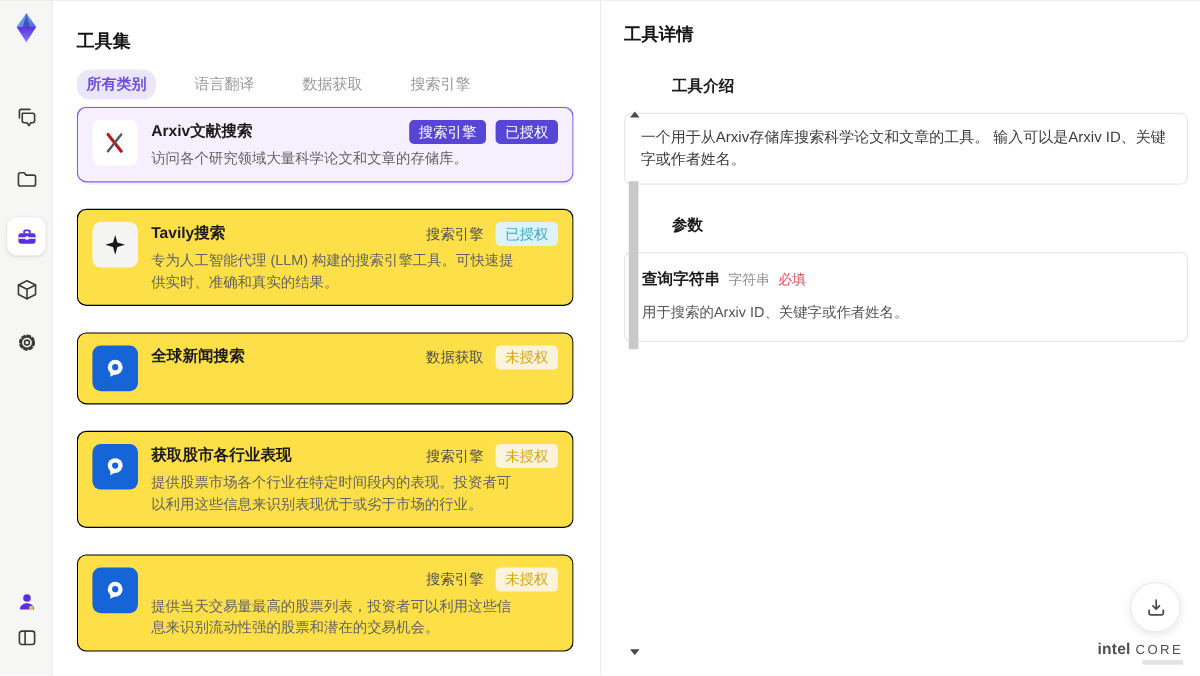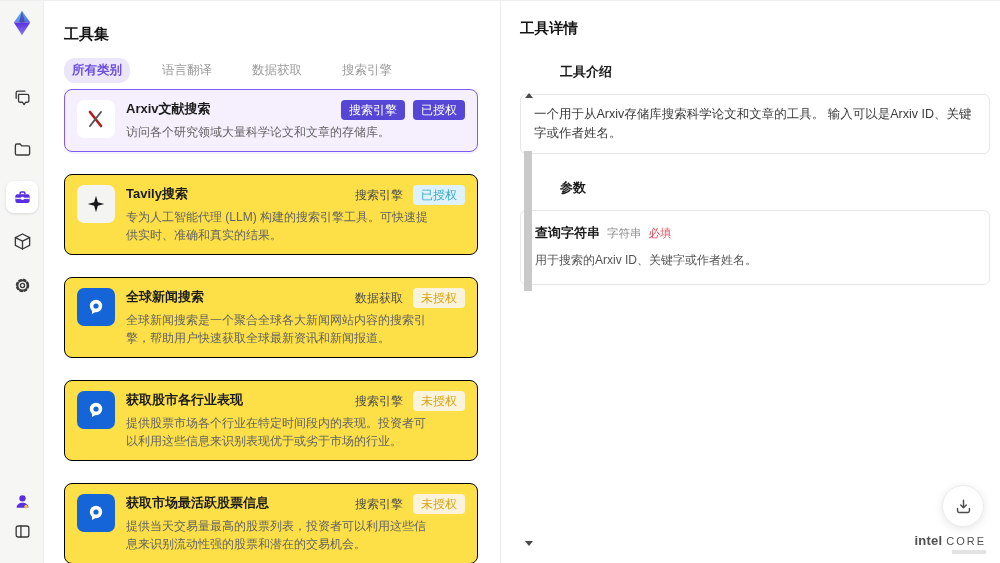--- a/index.html
+++ b/index.html
@@ -197,21 +197,20 @@
           </svg>
         </div>
         <div class="tool-body">
           <div class="tool-head">
             <span class="tool-name">全球新闻搜索</span>
             <span class="tool-tags">
               <span class="tag plain">数据获取</span>
               <span class="tag auth-no">未授权</span>
             </span>
           </div>
-          <div class="tool-desc">全球新闻搜索是一个聚合全球各大新闻网站内容的搜索引擎，帮助用户快速获取全球最新资讯和新闻报道。</div>
         </div>
       </div>
 
       <div class="card">
         <div class="tool-icon blue">
           <svg viewBox="0 0 24 24" width="24" height="24">
             <circle cx="12" cy="11" r="6.2" fill="#fff"></circle>
             <circle cx="12" cy="11" r="2.6" fill="#1565d8"></circle>
             <path d="M8 15.5 L8 19 L12 16.8 Z" fill="#fff"></path>
           </svg>
@@ -231,21 +230,20 @@
       <div class="card">
         <div class="tool-icon blue">
           <svg viewBox="0 0 24 24" width="24" height="24">
             <circle cx="12" cy="11" r="6.2" fill="#fff"></circle>
             <circle cx="12" cy="11" r="2.6" fill="#1565d8"></circle>
             <path d="M8 15.5 L8 19 L12 16.8 Z" fill="#fff"></path>
           </svg>
         </div>
         <div class="tool-body">
           <div class="tool-head">
-            <span class="tool-name">获取市场最活跃股票信息</span>
             <span class="tool-tags">
               <span class="tag plain">搜索引擎</span>
               <span class="tag auth-no">未授权</span>
             </span>
           </div>
           <div class="tool-desc">提供当天交易量最高的股票列表，投资者可以利用这些信息来识别流动性强的股票和潜在的交易机会。</div>
         </div>
       </div>
 
       <div class="card">

